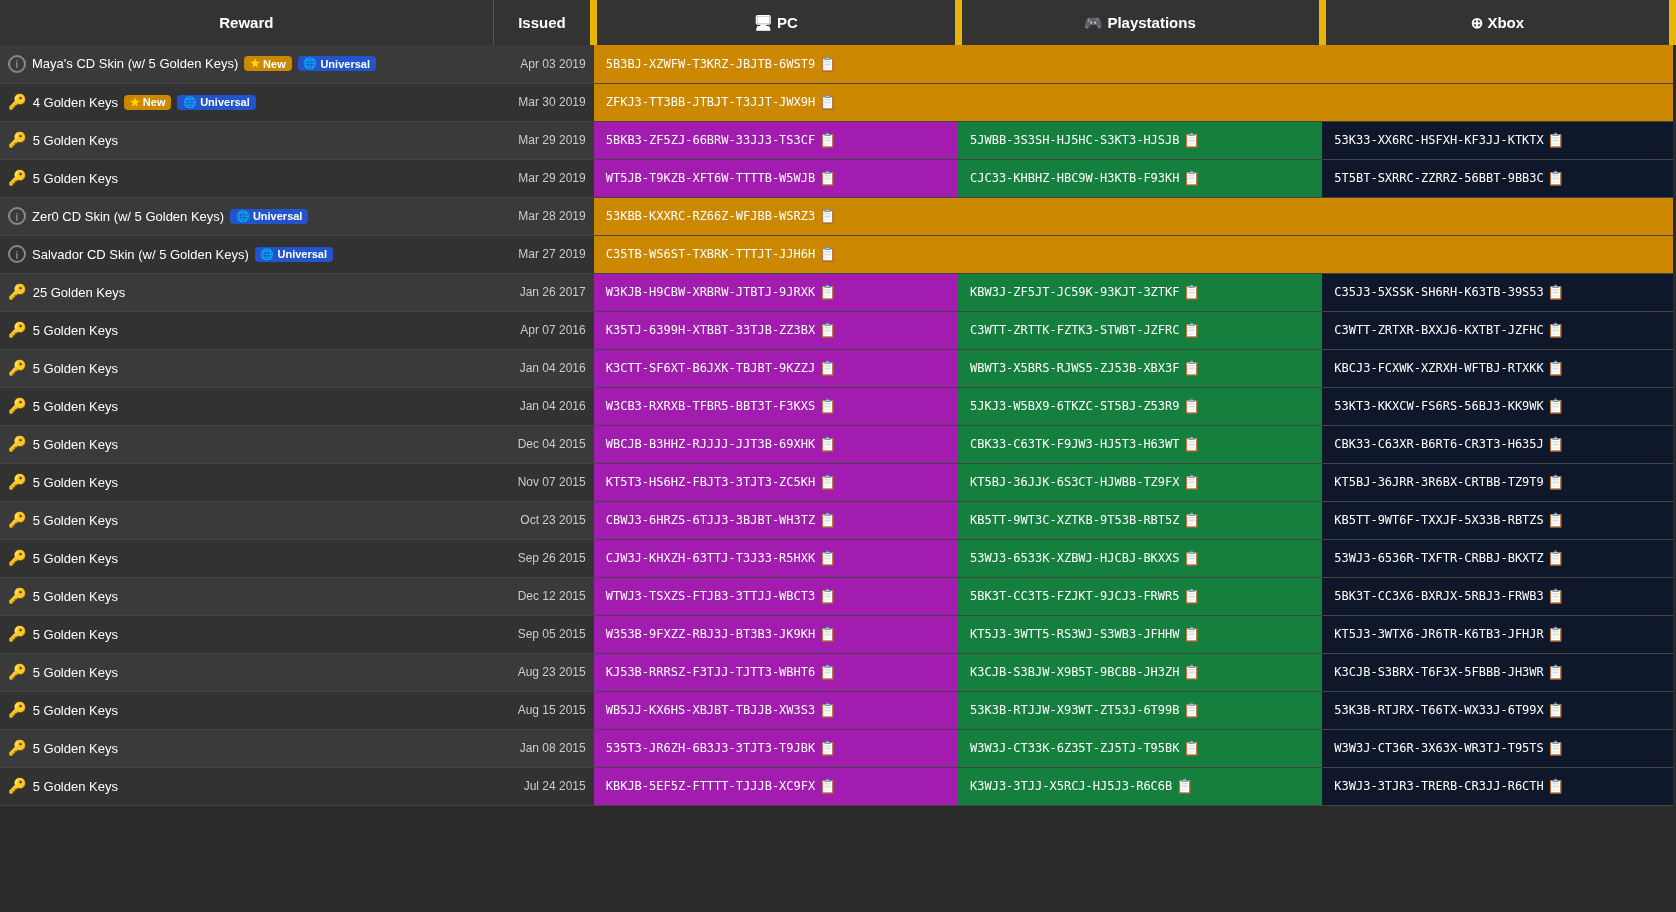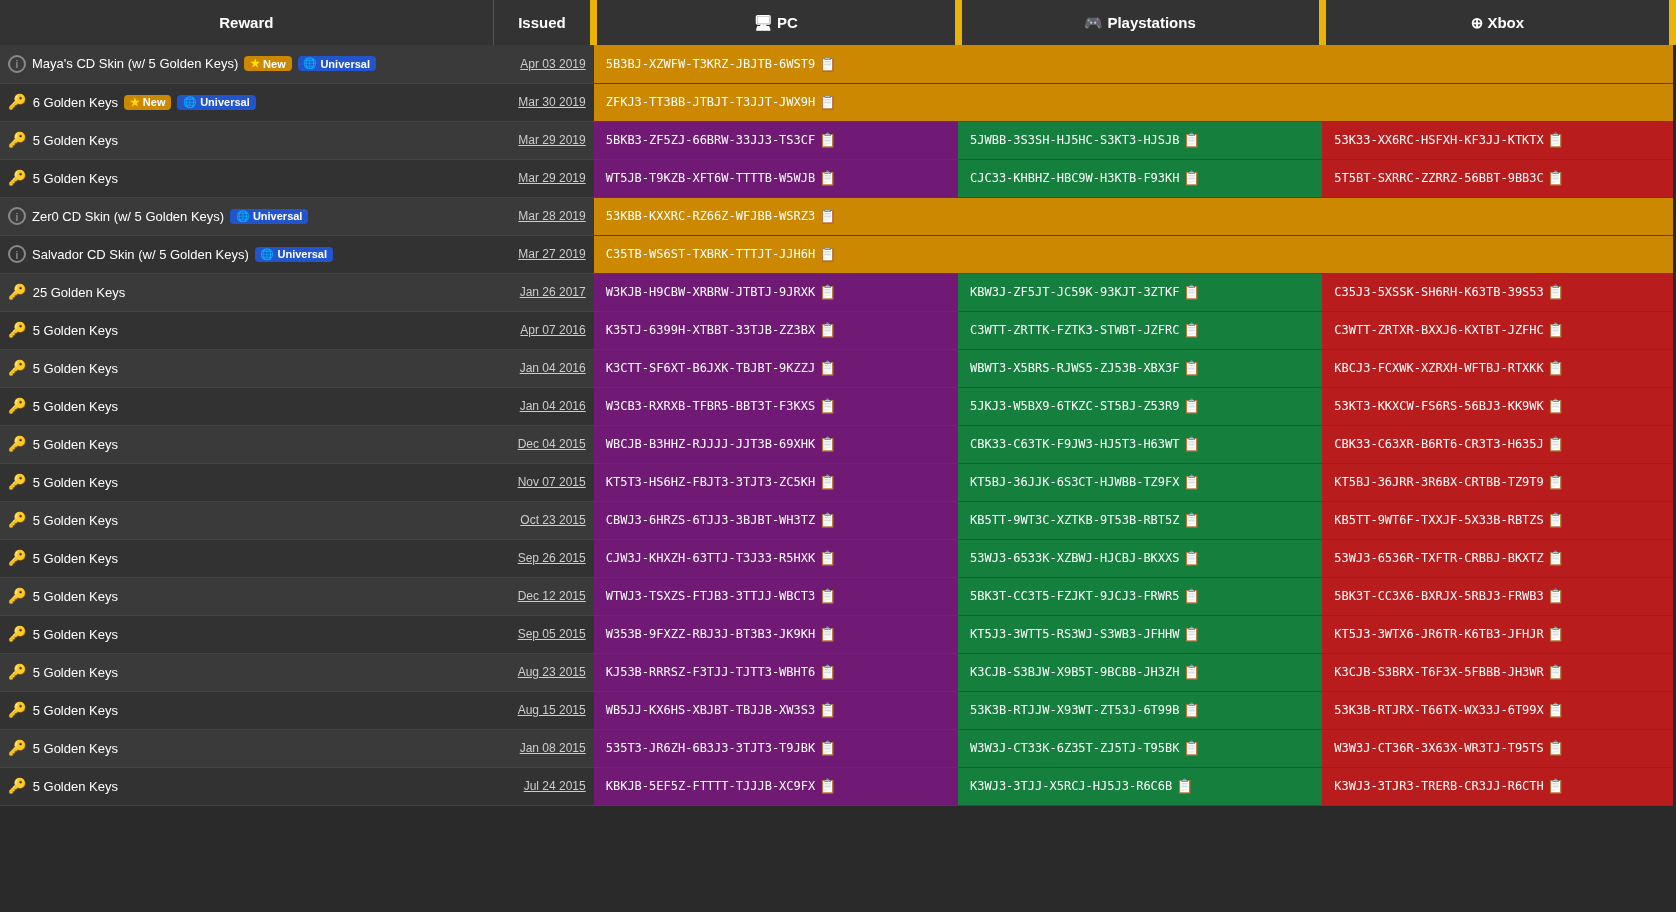--- a/index.html
+++ b/index.html
@@ -39,33 +39,32 @@
     .col-reward {
       width: 490px;
       color: #fff;
       font-weight: 500;
     }
     .col-issued {
       width: 100px;
       color: #ccc;
       text-align: right;
       font-size: 12px;
-      text-decoration: underline;
     }
     .col-pc {
       width: 362px;
-      background: #701a75;
+      background: #a21caf;
     }
     .col-ps {
       width: 362px;
       background: #15803d;
     }
     .col-xbox {
       width: 348px;
-      background: #b91c1c;
+      background: #0f172a;
     }
     .col-universal {
       background: #cc8800;
       text-align: center;
     }
     .code-cell {
       display: flex;
       align-items: center;
       justify-content: flex-start;
       color: #fff;
@@ -163,21 +162,21 @@
           <div class="code-cell">
             <span>5B3BJ-XZWFW-T3KRZ-JBJTB-6WST9</span>
             <span class="copy-icon">📋</span>
           </div>
         </td>
       </tr>
       <tr>
         <td class="col-reward">
           <div class="reward-row">
             <span class="key-icon">🔑</span>
-            <span>6 Golden Keys</span>
+            <span>4 Golden Keys</span>
             <span class="badge-new"><span class="star-icon">★</span> New</span>
             <span class="badge-universal"><span class="globe-icon">🌐</span> Universal</span>
           </div>
         </td>
         <td class="col-issued">Mar 30 2019</td>
         <td colspan="3" class="col-universal">
           <div class="code-cell">
             <span>ZFKJ3-TT3BB-JTBJT-T3JJT-JWX9H</span>
             <span class="copy-icon">📋</span>
           </div>

